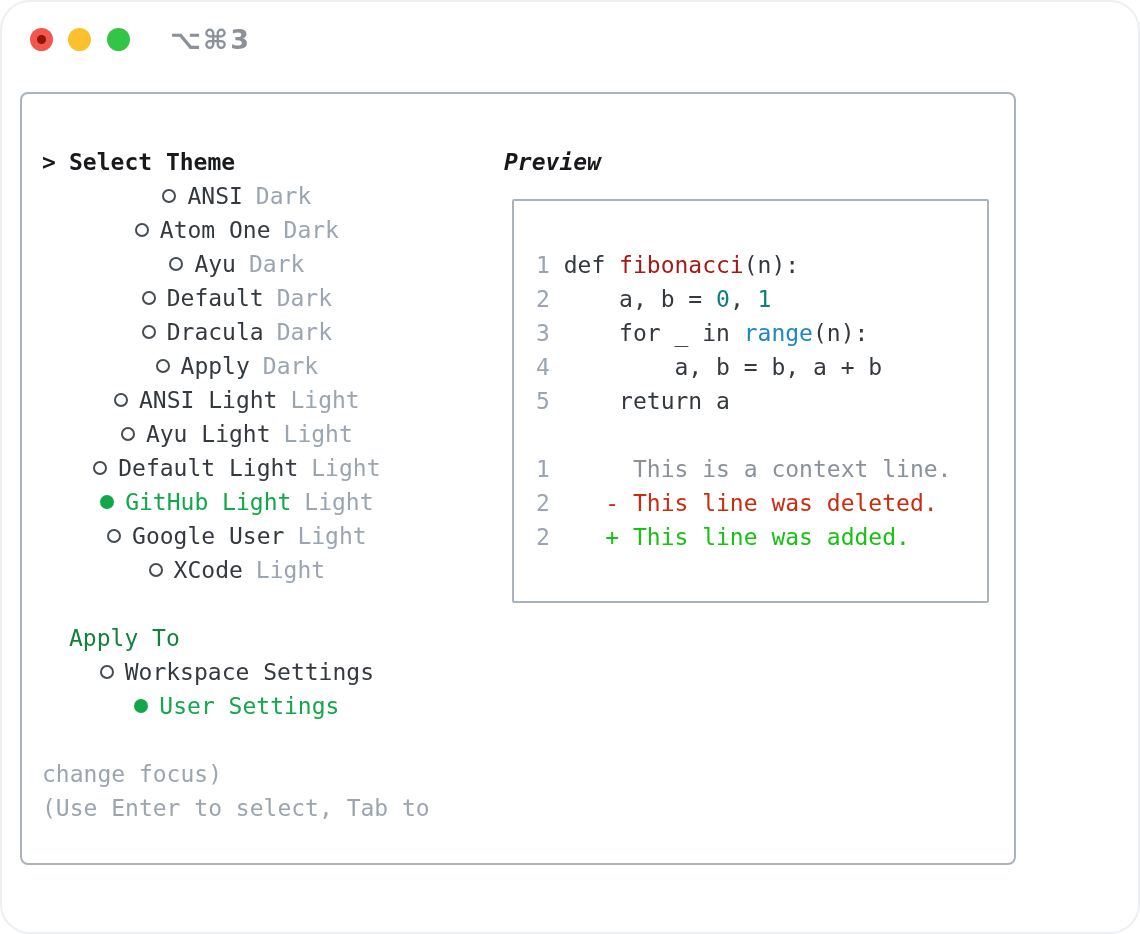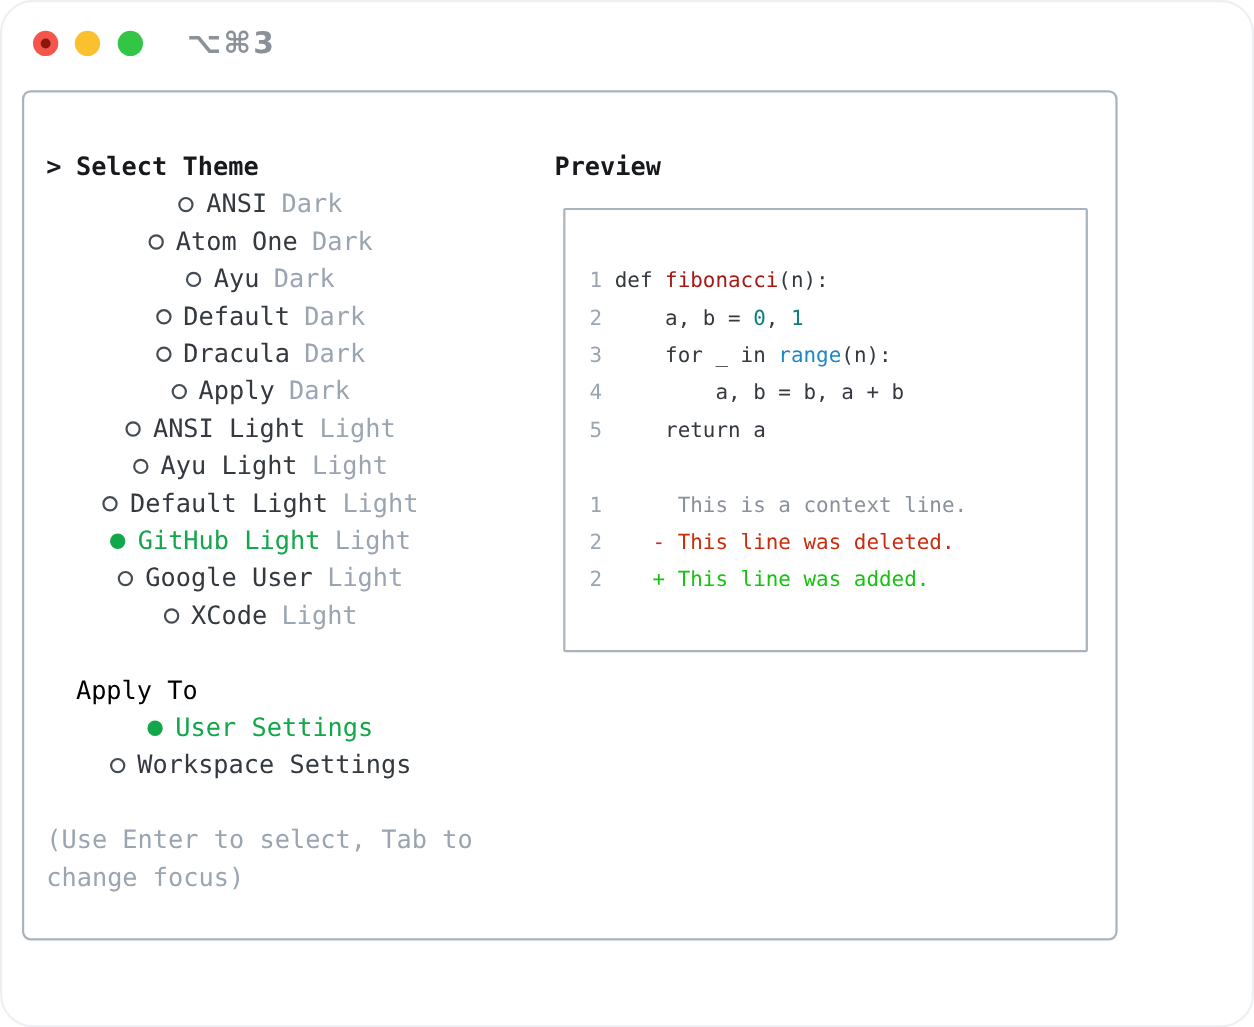--- a/index.html
+++ b/index.html
@@ -18,45 +18,45 @@
   .light{position:absolute;top:26px;width:23px;height:23px;border-radius:50%;}
   .light.red{left:28px;background:var(--traffic-red);}
   .light.yellow{left:66px;background:var(--traffic-yellow);}
   .light.green{left:105px;background:var(--traffic-green);}
   .light .dot{position:absolute;left:7px;top:7px;width:9px;height:9px;border-radius:50%;background:var(--traffic-red-dot);}
   .wtitle{
     position:absolute;left:168px;top:22px;font-family:"DejaVu Sans","Liberation Sans",sans-serif;
     font-weight:bold;font-size:27px;color:var(--title-gray);letter-spacing:2px;
   }
   .panel{
-    position:absolute;left:18px;top:80px;width:996px;height:773px;
+    position:absolute;left:18px;top:90px;width:996px;height:773px;
     border:2px solid var(--panel-border);border-radius:8px;background:#fff;
   }
   .left-col{position:absolute;left:20px;top:51px;}
   .line{height:34px;line-height:34px;font-size:23px;white-space:pre;}
   .header-line{font-weight:bold;color:var(--heading);}
   .prompt{display:inline-block;width:27px;}
   ul{list-style:none;margin:0;padding:0;}
   li.opt{display:flex;align-items:center;height:34px;font-size:23px;color:var(--text-dark);justify-content:center;}
   .marker{flex:none;width:14px;height:14px;border:2px solid #454c54;border-radius:50%;margin:0 11px 0 2px;}
   .marker.selected{background:var(--green);border-color:var(--green);}
   .t-name{white-space:pre;}
   .t-variant{color:var(--muted);margin-left:13px;white-space:pre;}
   .blank-line{height:34px;}
-  .apply-head{margin-left:27px;color:#000000;}
+  .apply-head{margin-left:27px;color:#15803d;}
   .hint{color:var(--muted);}
   .preview-head{
     position:absolute;left:482px;top:51px;height:34px;line-height:34px;
-    font-size:23px;font-weight:bold;color:var(--heading);
+    font-size:23px;font-weight:bold;color:var(--heading);font-style:italic;
   }
   .preview-box{
     position:absolute;left:490px;top:105px;width:477px;height:404px;
     border:2px solid var(--panel-border);border-radius:2px;padding:47px 0 0 22px;overflow:hidden;
   }
-  .preview-line{height:34px;line-height:34px;font-size:19px;white-space:pre;}
+  .preview-line{height:34px;line-height:34px;font-size:23px;white-space:pre;}
 </style>
 </head>
 <body>
 
 <div class="window">
 
   <div>
     <span class="light red">
       <span class="dot"></span>
     </span>
@@ -131,33 +131,33 @@
             <span class="t-name">XCode</span>
             <span class="t-variant">Light</span>
           </li>
         </ul>
 
       <div class="blank-line"></div>
       <div class="line apply-head">Apply To</div>
 
       <ul id="apply-list">
           <li class="opt">
+            <span class="marker"></span>
+            <span class="t-name">Workspace Settings</span>
+          </li>
+          <li class="opt">
             <span class="marker selected"></span>
             <span class="t-name" style="color: rgb(18, 167, 74);">User Settings</span>
-          </li>
-          <li class="opt">
-            <span class="marker"></span>
-            <span class="t-name">Workspace Settings</span>
           </li>
         </ul>
 
       <div class="blank-line"></div>
       <div class="hint" id="hint">
+          <div class="line">change focus)</div>
           <div class="line">(Use Enter to select, Tab to</div>
-          <div class="line">change focus)</div>
         </div>
     </div>
 
     <div class="preview-head">Preview</div>
     <div class="preview-box" id="preview-box">
         <div class="preview-line"><span style="color: rgb(154, 165, 177);">1 </span><span style="color: rgb(51, 57, 63);">def </span><span style="color: rgb(166, 25, 21);">fibonacci</span><span style="color: rgb(51, 57, 63);">(n):</span></div>
         <div class="preview-line"><span style="color: rgb(154, 165, 177);">2 </span><span style="color: rgb(51, 57, 63);">    a, b = </span><span style="color: rgb(15, 126, 126);">0</span><span style="color: rgb(51, 57, 63);">, </span><span style="color: rgb(15, 126, 126);">1</span></div>
         <div class="preview-line"><span style="color: rgb(154, 165, 177);">3 </span><span style="color: rgb(51, 57, 63);">    for _ in </span><span style="color: rgb(29, 135, 196);">range</span><span style="color: rgb(51, 57, 63);">(n):</span></div>
         <div class="preview-line"><span style="color: rgb(154, 165, 177);">4 </span><span style="color: rgb(51, 57, 63);">        a, b = b, a + b</span></div>
         <div class="preview-line"><span style="color: rgb(154, 165, 177);">5 </span><span style="color: rgb(51, 57, 63);">    return a</span></div>

